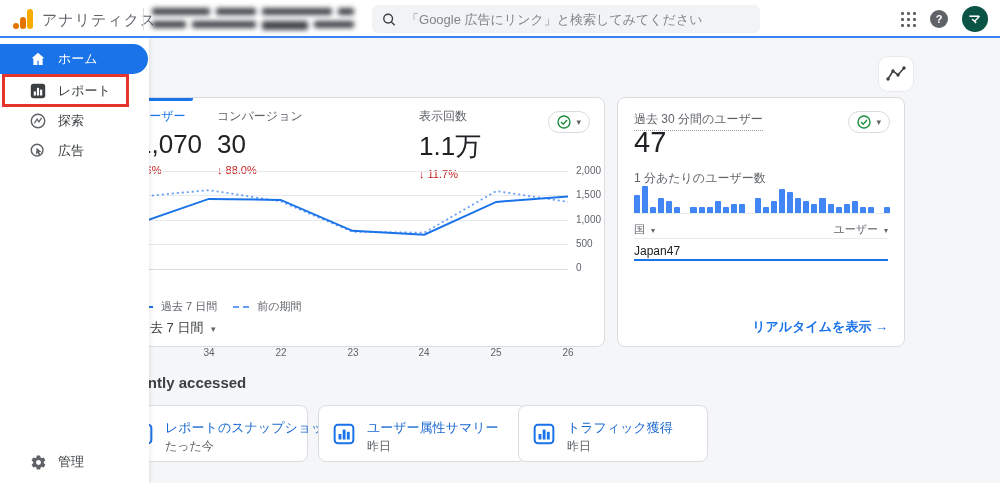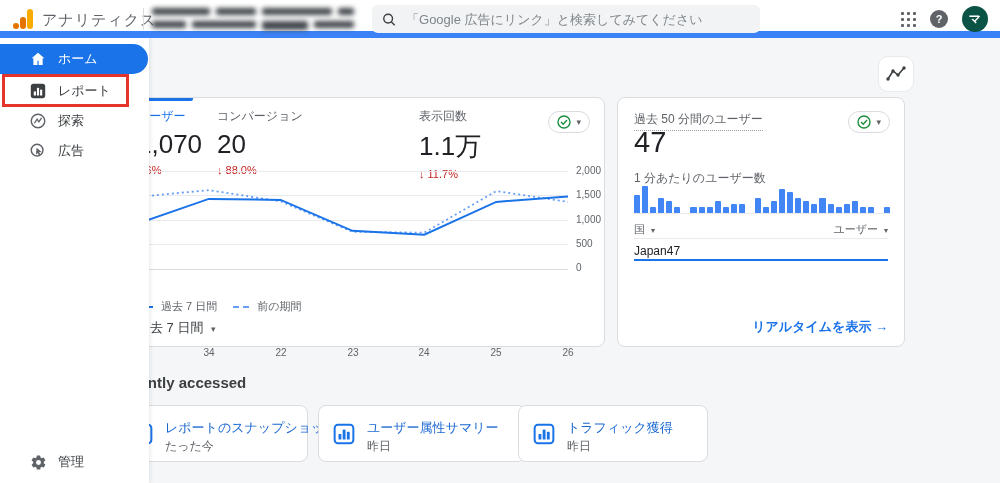--- a/index.html
+++ b/index.html
@@ -5,21 +5,21 @@
   :root{
     --accent:#1a73e8; --link-blue:#1967d2; --negative-red:#c5221f;
     --bar-blue:#4285f4; --check-green:#1e8e3e; --highlight-box:#e5342b;
     --avatar-green:#0b5345; --dotted-line:#669df6;
   }
   *{margin:0;padding:0;box-sizing:border-box;font-family:"Liberation Sans","DejaVu Sans",sans-serif;}
   body{background:#fff;}
   #app{position:relative;width:1000px;height:483px;overflow:hidden;background:#f4f6f8;}
 
   
-  .topbar{position:absolute;left:0;top:0;width:1000px;height:38px;background:#fff;border-bottom:7px solid #3b82f6;z-index:30;}
+  .topbar{position:absolute;left:0;top:0;width:1000px;height:38px;background:#fff;border-bottom:2px solid #3b82f6;z-index:30;}
   .ga-logo{position:absolute;left:14px;top:9px;width:20px;height:20px;}
   .ga-logo .bar-tall{position:absolute;right:1px;top:0;width:6px;height:20px;background:#f9ab00;border-radius:3px;}
   .ga-logo .bar-mid{position:absolute;left:6px;top:8px;width:6px;height:12px;background:#e37400;border-radius:3px;}
   .ga-logo .dot{position:absolute;left:-1px;bottom:0;width:6px;height:6px;background:#e37400;border-radius:50%;}
   .brand{position:absolute;left:42px;top:11px;font-size:15px;color:#5f6368;letter-spacing:1px;}
   .tb-divider{position:absolute;left:143px;top:8px;width:1px;height:22px;background:#dadce0;}
   .blurred{position:absolute;left:152px;top:6px;width:205px;height:26px;filter:blur(2.4px);}
   .blurred span{position:absolute;background:#41464b;border-radius:2px;height:7px;}
   .search{position:absolute;left:372px;top:5px;width:388px;height:28px;background:#f1f3f4;border-radius:6px;display:flex;align-items:center;padding:0 10px;}
   .search input{border:none;outline:none;background:transparent;font-size:13px;color:#3c4043;width:100%;margin-left:10px;}
@@ -109,21 +109,21 @@
     <div class="card summary-card">
       <div class="tab-indicator"></div>
 
       <div class="metric sel" style="left:16px">
         <div class="mlabel">ユーザー</div>
         <div class="mvalue">1,070</div>
         <div class="mchange">↓ 6%</div>
       </div>
       <div class="metric" style="left:96px">
         <div class="mlabel">コンバージョン</div>
-        <div class="mvalue">20</div>
+        <div class="mvalue">30</div>
         <div class="mchange">↓ 88.0%</div>
       </div>
       <div class="metric" style="left:298px">
         <div class="mlabel">表示回数</div>
         <div class="mvalue">1.1万</div>
         <div class="mchange">↓ 11.7%</div>
       </div>
 
       <div class="check-pill" style="right:14px;top:13px">
         <svg width="14" height="14" viewBox="0 0 14 14">
@@ -166,21 +166,21 @@
 
       <div class="card-footer">
         <span class="range-select">
           <span>過去 7 日間</span>
           <span class="caret">▾</span>
         </span>
       </div>
     </div>
 
     <div class="card realtime-card">
-      <div class="rt-title">過去 50 分間のユーザー</div>
+      <div class="rt-title">過去 30 分間のユーザー</div>
       <div class="check-pill" style="right:14px;top:13px">
         <svg width="14" height="14" viewBox="0 0 14 14">
           <circle cx="7" cy="7" r="6" fill="none" stroke="#1e8e3e" stroke-width="1.4"></circle>
           <polyline points="4,7 6.2,9.2 10,5" fill="none" stroke="#1e8e3e" stroke-width="1.4"></polyline>
         </svg>
         <span class="caret">▾</span>
       </div>
       <div class="rt-value">47</div>
       <div class="rt-sub">1 分あたりのユーザー数</div>
 

